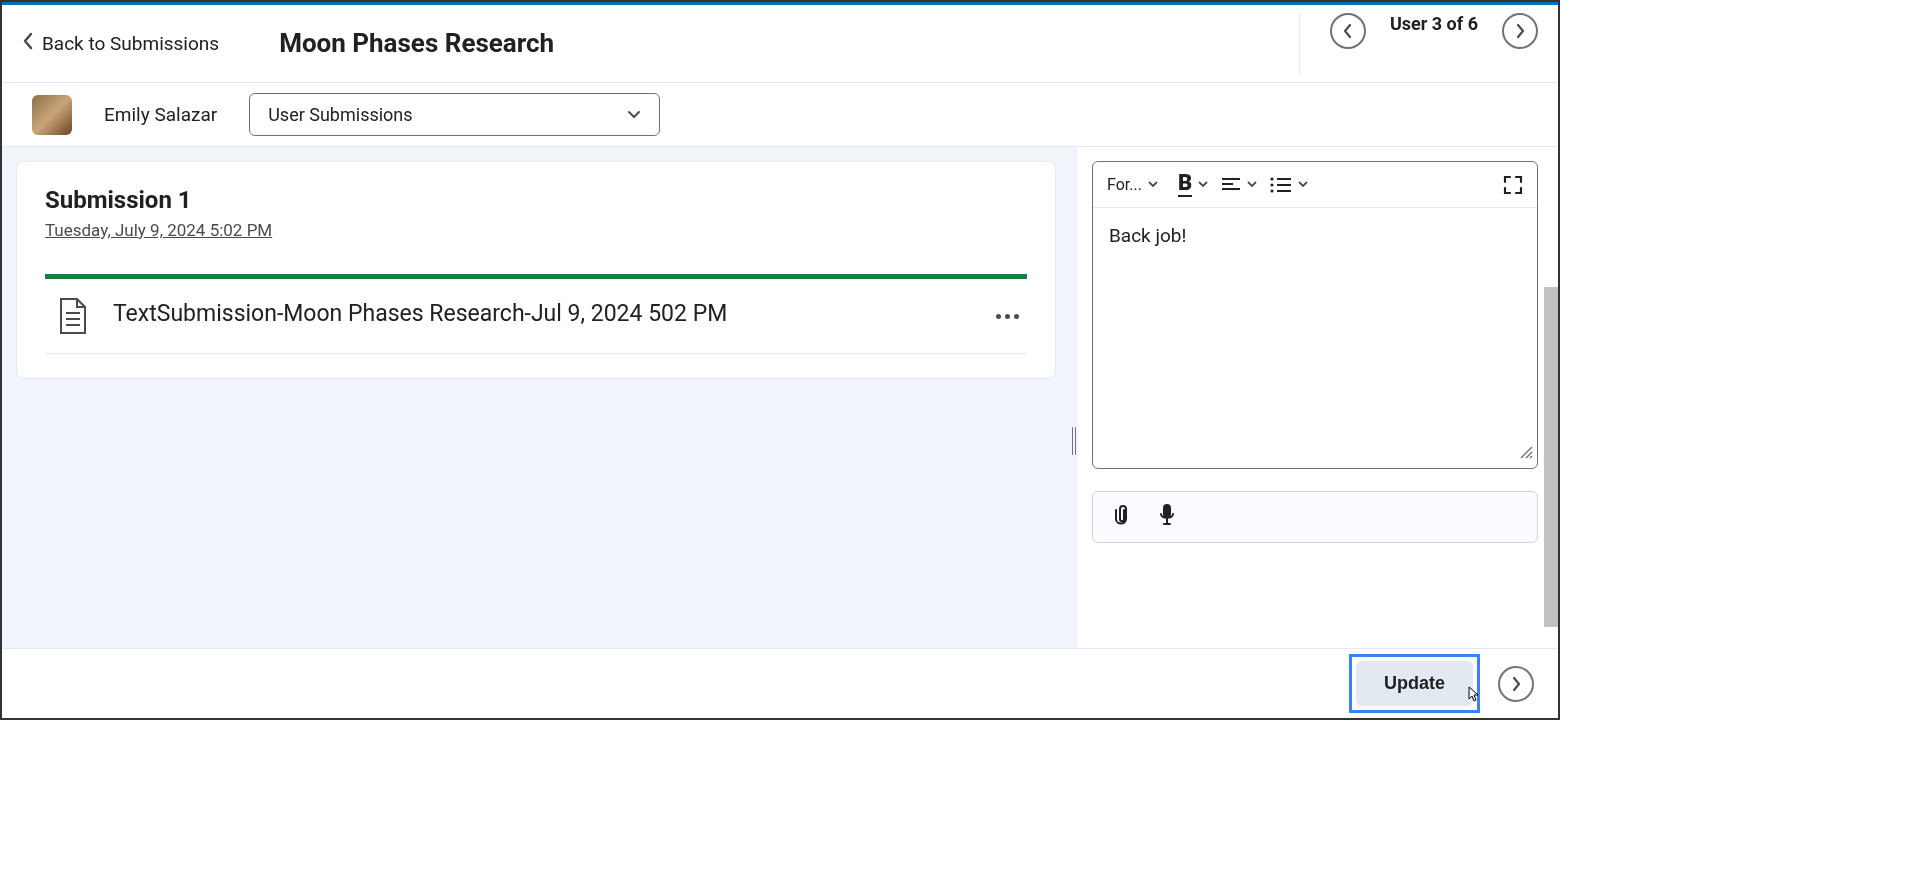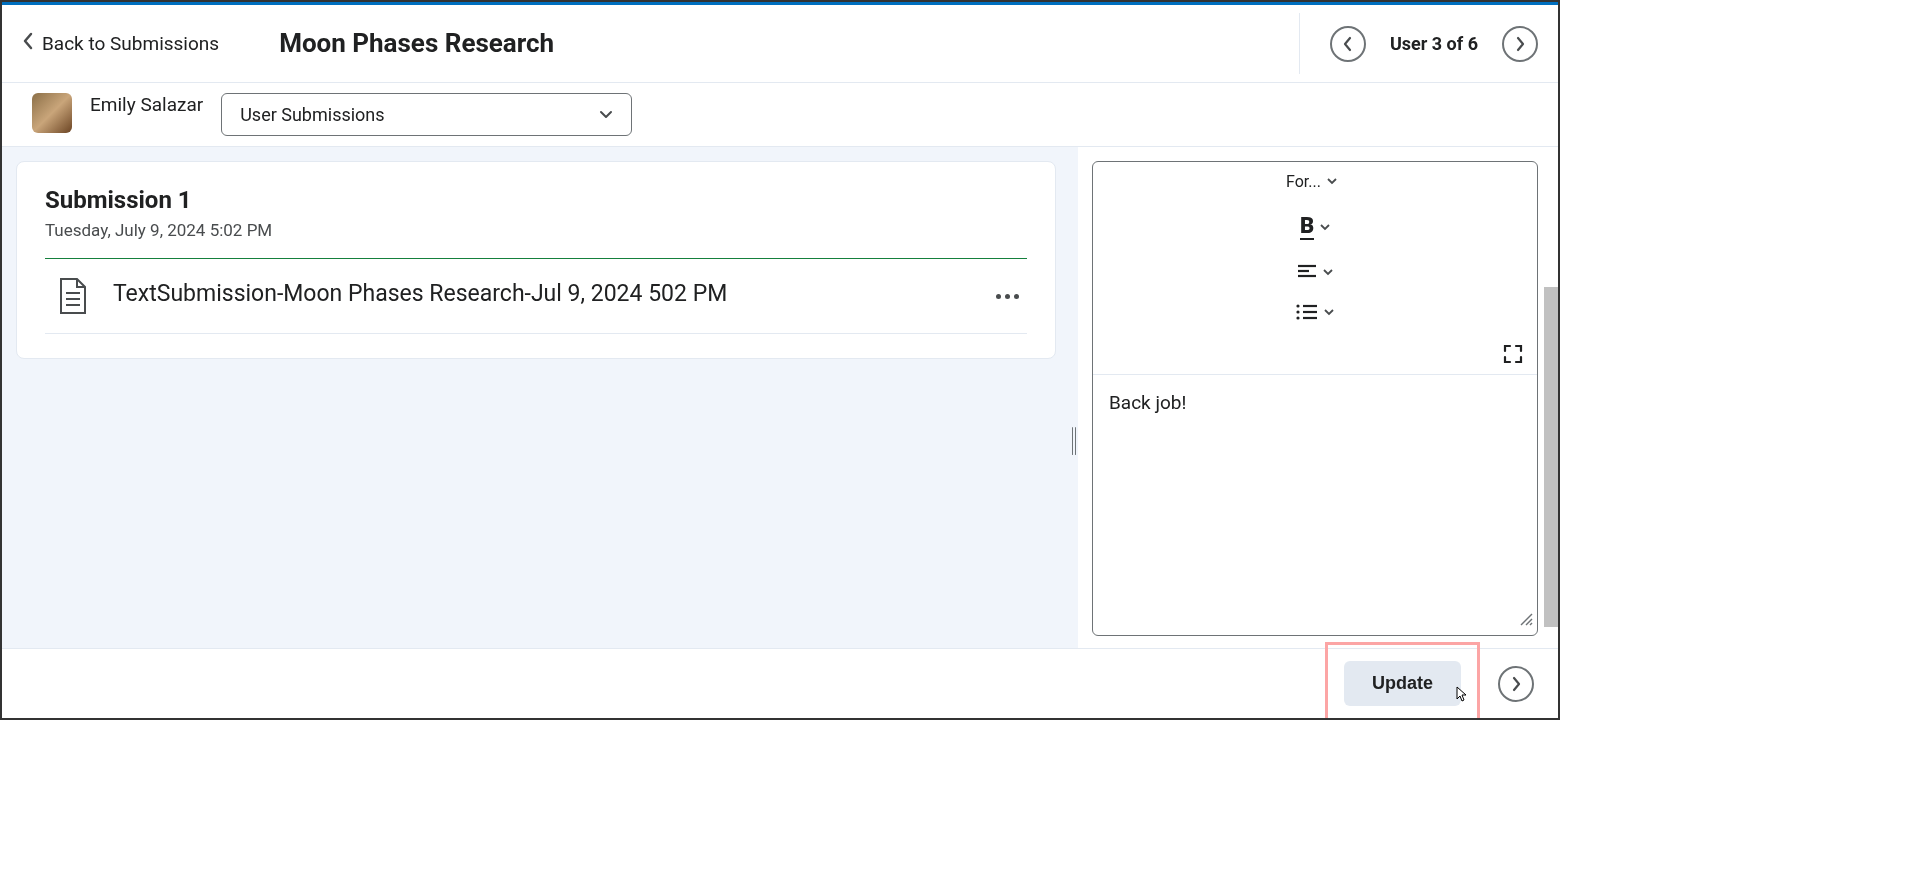--- a/index.html
+++ b/index.html
@@ -48,21 +48,21 @@
       color: #202122;
       line-height: 1.2;
     }
     .course-name {
       font-size: 17px;
       color: #494c4e;
       margin-top: 4px;
     }
     .user-nav {
       display: flex;
-      align-items: center;
+      align-items: flex-start;
       gap: 24px;
       padding-left: 30px;
       border-left: 1px solid #e3e9f1;
       height: 100%;
     }
     .nav-btn {
       width: 36px;
       height: 36px;
       border: 2px solid #6e7376;
       border-radius: 50%;
@@ -71,22 +71,23 @@
       justify-content: center;
       cursor: pointer;
       background: #fff;
     }
     .user-count {
       font-size: 18px;
       font-weight: 700;
     }
     .subheader {
       display: flex;
+      align-items: center;
       padding: 10px 30px;
-      gap: 18px;
+      gap: 32px;
       border-bottom: 1px solid #e3e9f1;
     }
     .avatar {
       width: 40px;
       height: 40px;
       border-radius: 6px;
       background: linear-gradient(135deg, #8b6f47 0%, #c9a57a 50%, #6b4423 100%);
     }
     .student-name {
       font-size: 19px;
@@ -122,22 +123,23 @@
       padding: 24px 28px;
     }
     .submission-title {
       font-size: 24px;
       font-weight: 700;
       margin-bottom: 6px;
     }
     .submission-date {
       font-size: 17px;
       color: #494c4e;
-      padding-bottom: 18px;
-      border-bottom: 1px solid #15803d;
+      padding-bottom: 34px;
+      border-bottom: 5px solid #15803d;
+      text-decoration: underline;
     }
     .file-row {
       display: flex;
       align-items: center;
       padding: 18px 0;
       border-bottom: 1px solid #e3e9f1;
     }
     .file-icon {
       width: 34px;
       height: 38px;
@@ -210,22 +212,21 @@
     .editor-box {
       border: 1px solid #6e7376;
       border-radius: 6px;
       overflow: hidden;
     }
     .editor-toolbar {
       display: flex;
       align-items: center;
       padding: 10px 14px;
       border-bottom: 1px solid #e3e9f1;
-      gap: 24px;
-      flex-direction: column;
+      gap: 13px;
     }
     .toolbar-item {
       display: flex;
       align-items: center;
       gap: 6px;
       font-size: 16px;
       cursor: pointer;
     }
     .toolbar-item.format {
       width: 58px;
@@ -278,22 +279,22 @@
       height: 70px;
       border-top: 1px solid #e3e9f1;
       background: #fff;
       display: flex;
       align-items: center;
       justify-content: flex-end;
       padding: 0 24px;
       gap: 18px;
     }
     .update-wrapper {
-      border: 3px solid #fca5a5;
-      padding: 16px;
+      border: 3px solid #3b82f6;
+      padding: 4px;
     }
     .update-btn {
       background: #e3e9f1;
       border: none;
       border-radius: 6px;
       padding: 12px 28px;
       font-size: 18px;
       font-weight: 700;
       color: #202122;
       cursor: pointer;

